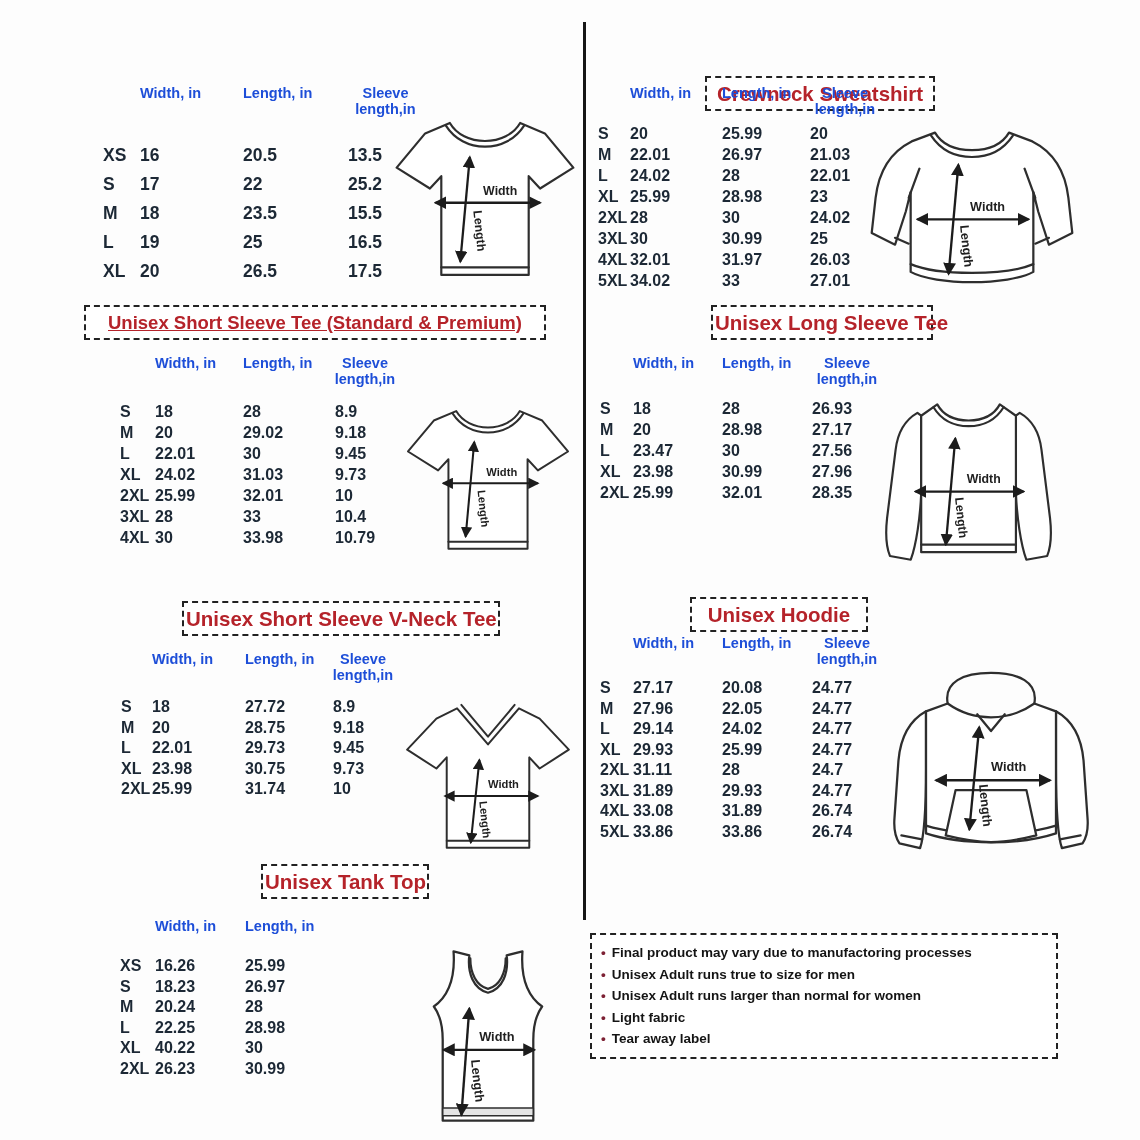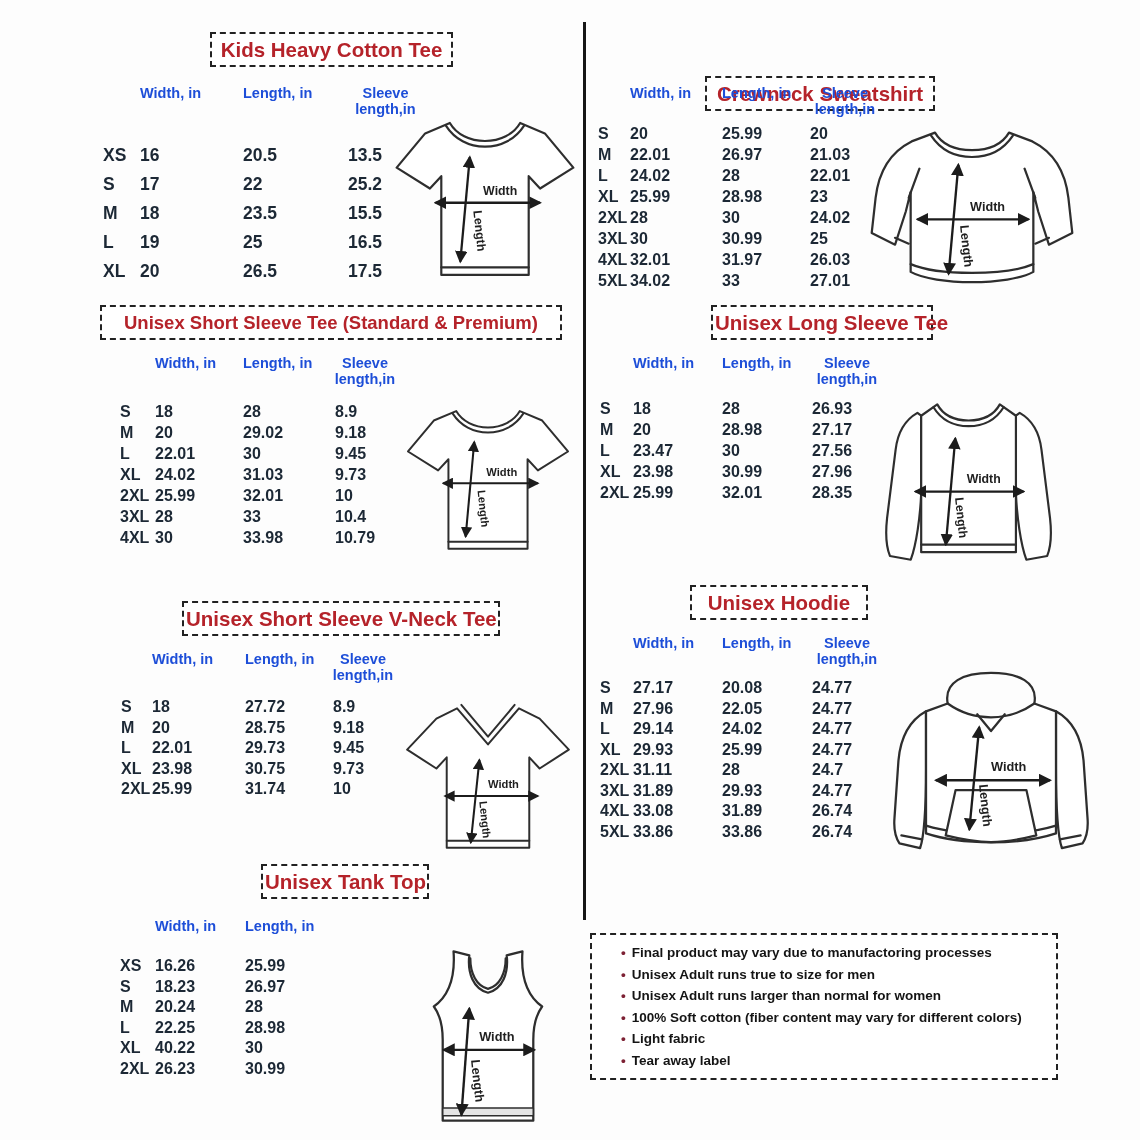--- a/index.html
+++ b/index.html
@@ -26,21 +26,21 @@
   .tbl-body {
     position: absolute; display: grid;
     color: #1c2835; font-weight: 700; font-size: 16px;
   }
   .tbl-body.big { font-size: 17.5px; }
   .cell { white-space: nowrap; }
   .notes-box {
     position: absolute; border: 2px dashed #222; background: #fff;
     padding: 7px 9px; width: 468px;
   }
-  .note-line { font-size: 13.5px; font-weight: 700; color: #141414; line-height: 21.5px; white-space: nowrap; margin-left: 20px; }
+  .note-line { font-size: 13.5px; font-weight: 700; color: #141414; line-height: 21.5px; white-space: nowrap; }
   .note-line .blt { color: #7d2134; margin-right: 6px; }
   .garment { position: absolute; }
   .garment path, .garment rect {
     stroke: #2e2e2e; stroke-width: 2.3; fill: #fff;
     stroke-linejoin: round; stroke-linecap: round;
   }
   .garment .nofill { fill: none; }
   .garment rect.hem { fill: #e4e4e4; stroke-width: 1.6; }
   .garment .arrow { stroke: #1c1c1c; stroke-width: 2.4; fill: none; }
   .garment text { font-family: "Liberation Sans", sans-serif; font-weight: 700; font-size: 13px; fill: #1f1f1f; }
@@ -54,21 +54,20 @@
       <path d="M0 0 L10 5 L0 10 Z" fill="#1c1c1c" stroke="none"></path>
     </marker>
   </defs>
 </svg>
 
 <div class="page">
 
   <div class="divider"></div>
 
   <div class="section" style="left:80px; top:25px; width:500px; height:272px;">
-    <div class="title-box" style="left:130px; top:7px; width:243px;">Kids Heavy Cotton Tee</div>
     <div class="tbl-head" style="left:23px; top:60px; grid-template-columns:37px 103px 105px 85px;">
       <span></span>
       <span>Width, in</span>
       <span>Length, in</span>
       <span class="sleeve-h">Sleeve
 length,in</span>
     </div>
     <div class="tbl-body big" style="left:23px; top:120px; grid-template-columns:37px 103px 105px 85px; grid-auto-rows:29px;">
 
         <span class="cell">XS</span>
@@ -165,21 +164,21 @@
       <path class="nofill" d="M31 121 L45 127 M189 121 L175 127"></path>
       <path class="nofill" d="M56 50 L45 80 M164 50 L175 80"></path>
       <line class="arrow" x1="96" y1="46" x2="86" y2="158" marker-start="url(#ah)" marker-end="url(#ah)"></line>
       <line class="arrow" x1="54" y1="102" x2="168" y2="102" marker-start="url(#ah)" marker-end="url(#ah)"></line>
       <text x="126" y="93" text-anchor="middle">Width</text>
       <text x="100" y="130" text-anchor="middle" transform="rotate(84 100 130)">Length</text>
     </svg>
   </div>
 
   <div class="section" style="left:80px; top:298px; width:500px; height:275px;">
-    <div class="title-box title-sm" style="left:20px; top:7px; width:462px;">Unisex Short Sleeve Tee (Standard &amp; Premium)</div>
+    <div class="title-box title-sm" style="left:4px; top:7px; width:462px;text-decoration:underline;">Unisex Short Sleeve Tee (Standard &amp; Premium)</div>
     <div class="tbl-head" style="left:40px; top:57px; grid-template-columns:35px 88px 92px 70px;">
       <span></span>
       <span>Width, in</span>
       <span>Length, in</span>
       <span class="sleeve-h">Sleeve
 length,in</span>
     </div>
     <div class="tbl-body" style="left:40px; top:105px; grid-template-columns:35px 88px 92px 70px; grid-auto-rows:21px;">
 
         <span class="cell">S</span>
@@ -318,21 +317,21 @@
       <path class="nofill" d="M69 10 L100 47 L131 10"></path>
       <path class="nofill" d="M52 168 L148 168"></path>
       <line class="arrow" x1="90" y1="74" x2="80" y2="170" marker-start="url(#ah)" marker-end="url(#ah)"></line>
       <line class="arrow" x1="50" y1="116" x2="158" y2="116" marker-start="url(#ah)" marker-end="url(#ah)"></line>
       <text x="118" y="107" text-anchor="middle">Width</text>
       <text x="92" y="144" text-anchor="middle" transform="rotate(84 92 144)">Length</text>
     </svg>
   </div>
 
   <div class="section" style="left:590px; top:578px; width:550px; height:290px;">
-    <div class="title-box" style="left:100px; top:7px; width:178px;">Unisex Hoodie</div>
+    <div class="title-box" style="left:100px; top:19px; width:178px;">Unisex Hoodie</div>
     <div class="tbl-head" style="left:10px; top:57px; grid-template-columns:33px 89px 90px 80px;">
       <span></span>
       <span>Width, in</span>
       <span>Length, in</span>
       <span class="sleeve-h">Sleeve
 length,in</span>
     </div>
     <div class="tbl-body" style="left:10px; top:101px; grid-template-columns:33px 89px 90px 80px; grid-auto-rows:20.5px;">
 
         <span class="cell">S</span>
@@ -436,20 +435,19 @@
   </div>
 
   <div class="notes-box" style="left:590px; top:933px;">
 
       <div class="note-line"><span class="blt">•</span><span>Final product may vary due to manufactoring processes</span></div>
 
       <div class="note-line"><span class="blt">•</span><span>Unisex Adult runs true to size for men</span></div>
 
       <div class="note-line"><span class="blt">•</span><span>Unisex Adult runs larger than normal for women</span></div>
 
-      <div class="note-line"><span class="blt">•</span><span>100% Soft cotton (fiber content may vary for different colors)</span></div>
 
       <div class="note-line"><span class="blt">•</span><span>Light fabric</span></div>
 
       <div class="note-line"><span class="blt">•</span><span>Tear away label</span></div>
     </div>
 
 </div>
 
 </body></html>

